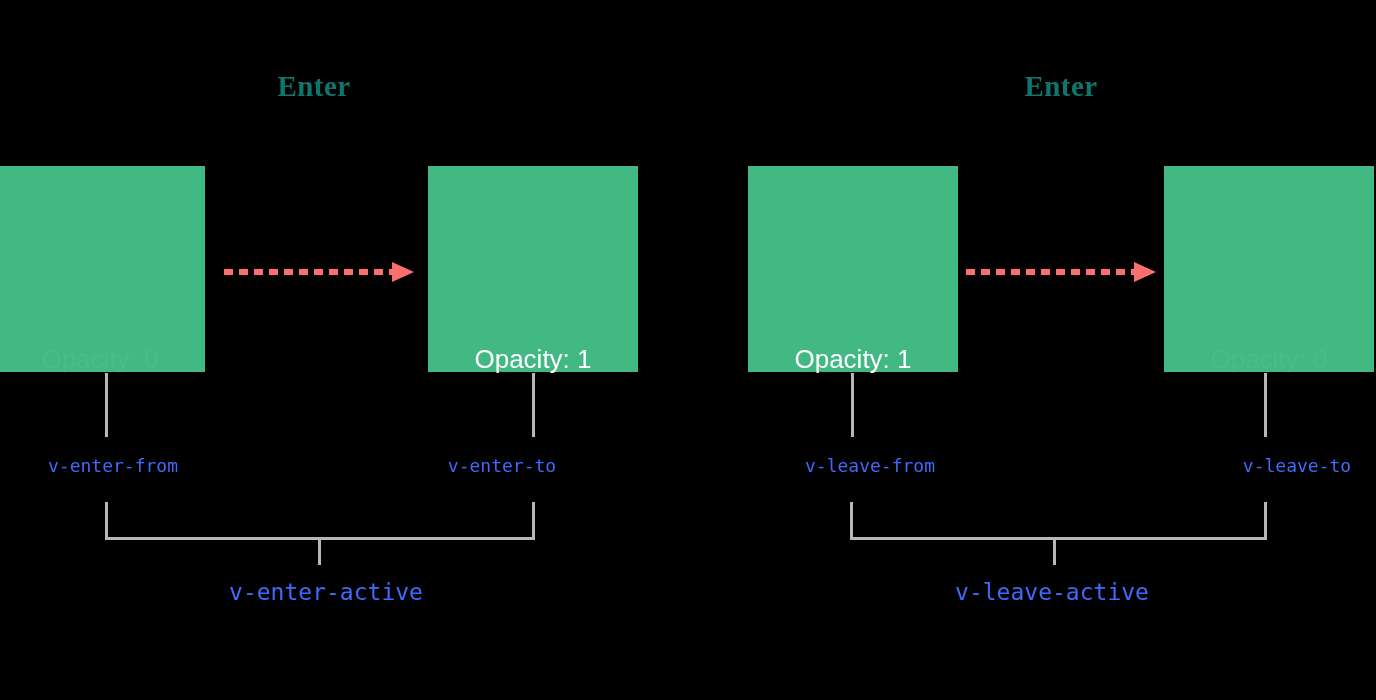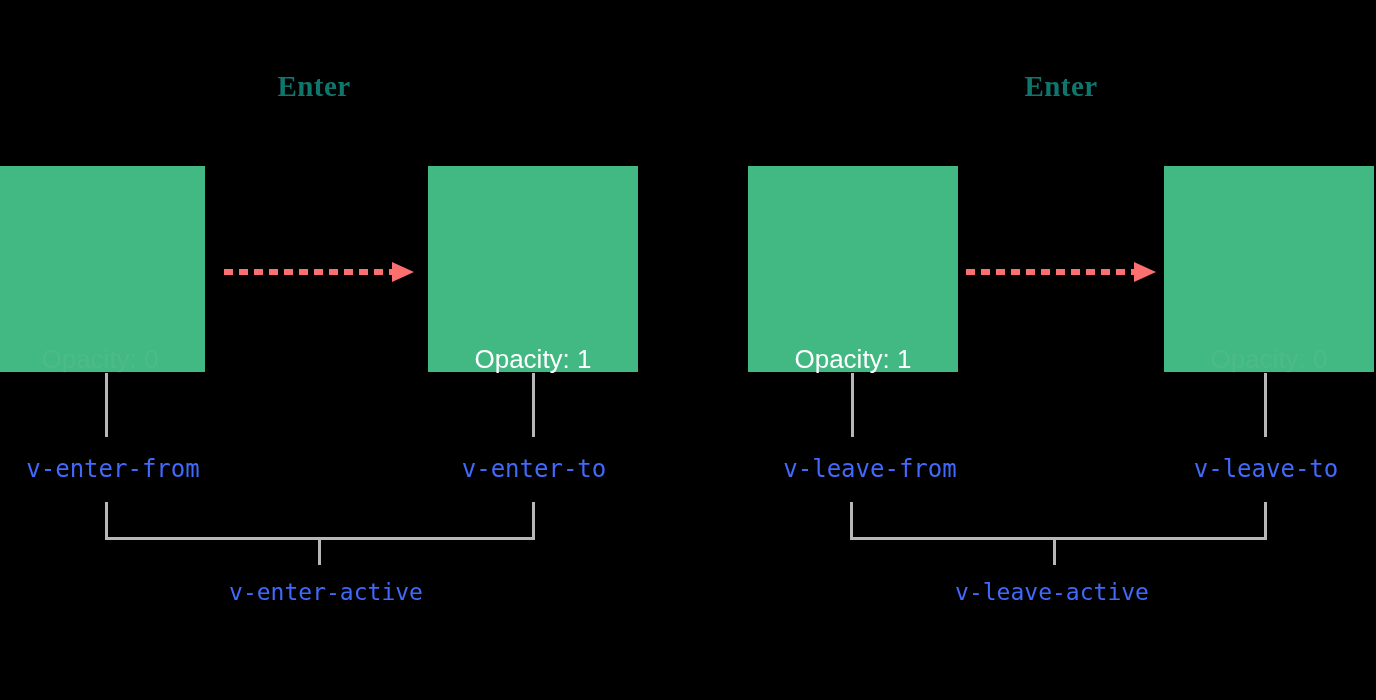--- a/index.html
+++ b/index.html
@@ -103,33 +103,33 @@
 
   #stem-enter-from { left: 105px; }
   #stem-enter-to   { left: 532px; }
   #stem-leave-from { left: 851px; }
   #stem-leave-to   { left: 1264px; }
 
   
   .class-label {
     position: absolute;
     font-family: "DejaVu Sans Mono", "Liberation Mono", monospace;
-    font-size: 24px;
+    font-size: 18px;
     color: #4169fb;
     white-space: nowrap;
     transform: translateX(-50%);
     line-height: 1;
   }
   .class-label.small-gap { top: 457px; }
   .class-label.active-name { top: 581px; font-size: 23px; }
 
   #label-enter-from { left: 113px; }
-  #label-enter-to   { left: 534px; }
+  #label-enter-to   { left: 502px; }
   #label-leave-from { left: 870px; }
-  #label-leave-to   { left: 1266px; }
+  #label-leave-to   { left: 1297px; }
   #label-enter-active { left: 326px; }
   #label-leave-active { left: 1052px; }
 
   
   .bracket {
     position: absolute;
     top: 502px;
     height: 38px;
     border-left: 3px solid #b7b7b7;
     border-right: 3px solid #b7b7b7;

